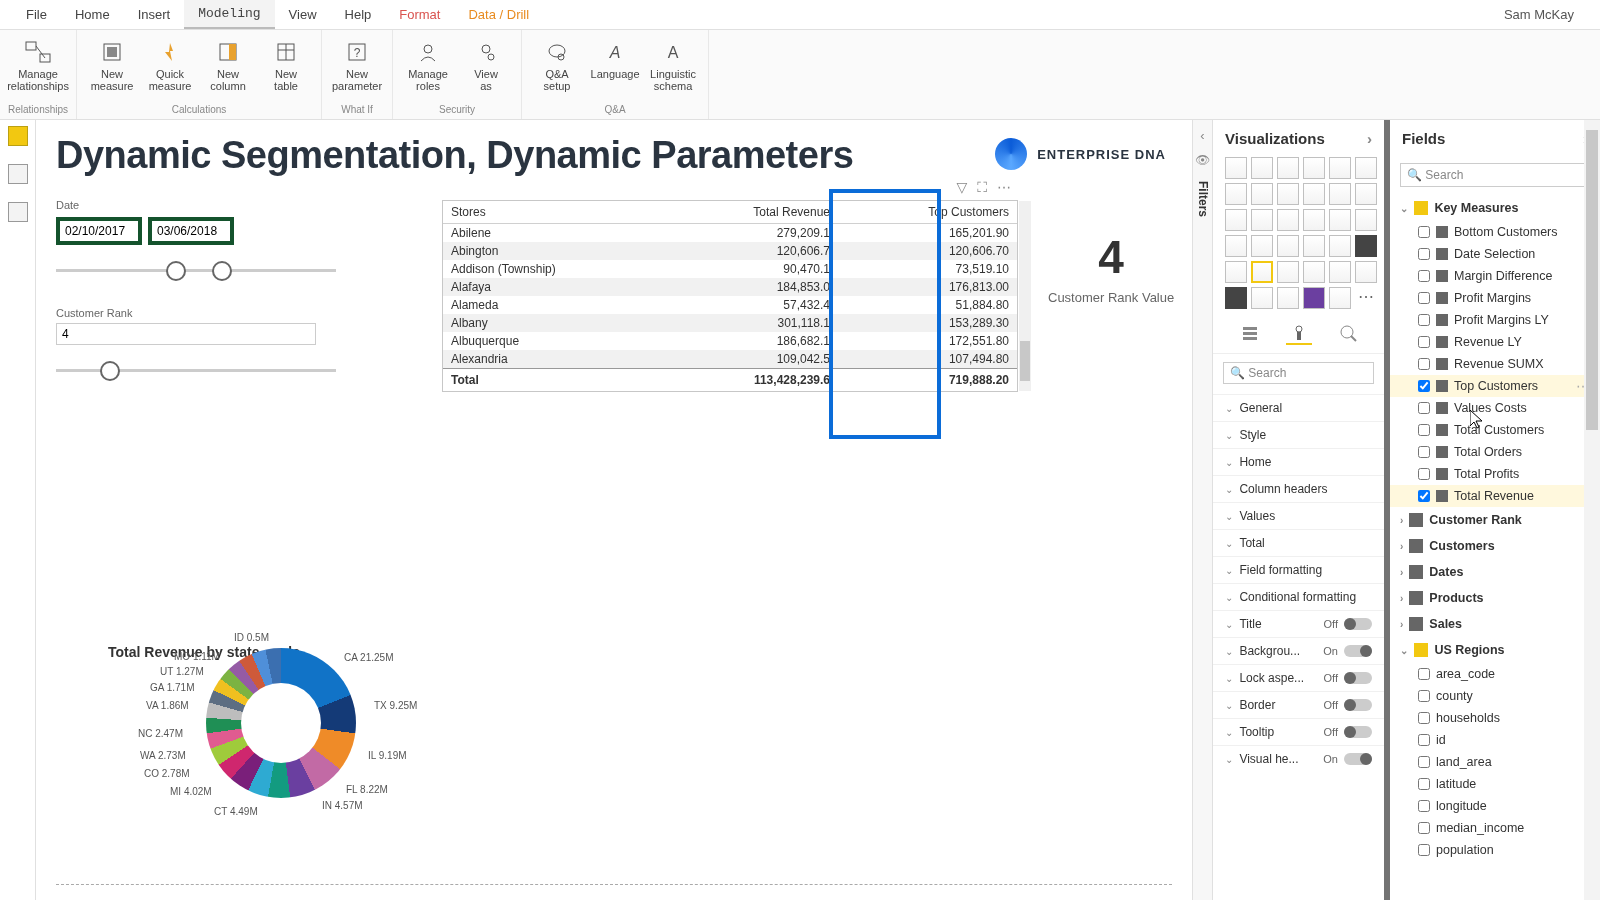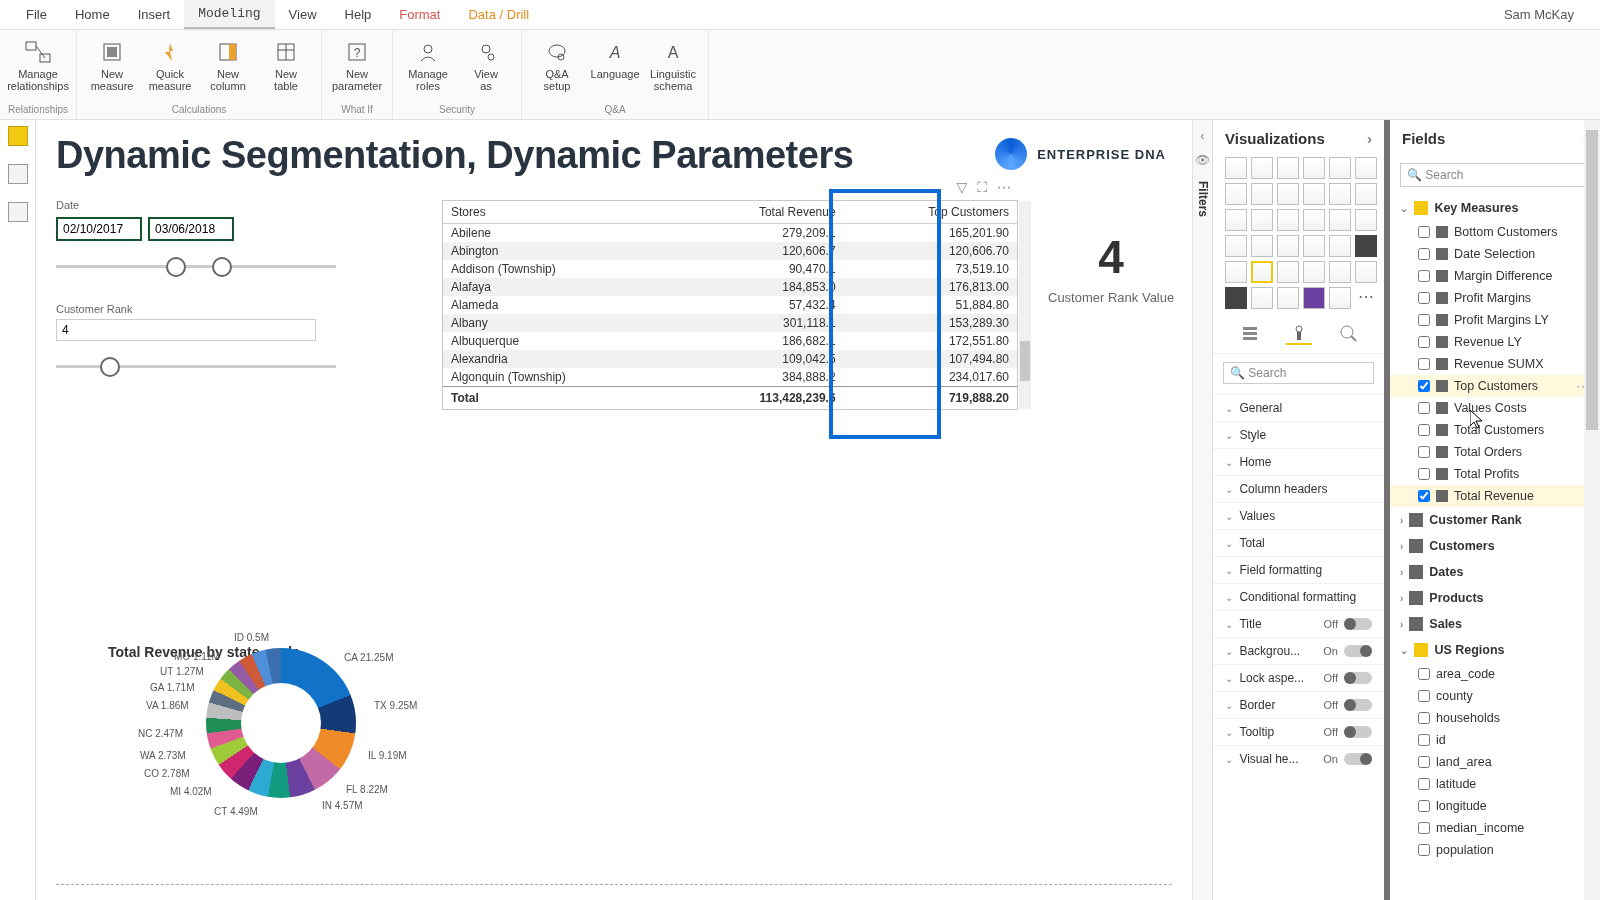--- a/index.html
+++ b/index.html
@@ -26,21 +26,21 @@
 .main { display:flex; height:calc(900px - 120px); }
 .leftrail { width:36px; border-right:1px solid #e0e0e0; background:#fff; display:flex; flex-direction:column; align-items:center; padding-top:6px; gap:18px; }
 .leftrail .lri { width:20px; height:20px; border:1px solid #999; background:#f3f3f3; cursor:pointer;}
 .canvas { flex:1; position:relative; padding:14px 20px; overflow:hidden; background:#fff; }
 .canvas h1 { font-size:38px; font-weight:700; color:#2a3440; letter-spacing:-.5px; }
 .logo { position:absolute; right:26px; top:18px; display:flex; align-items:center; gap:10px; font-weight:700; color:#2a3440; letter-spacing:1px;}
 .logo .dna { width:32px; height:32px; background:conic-gradient(#0b5cd8,#5aa8ff,#0b5cd8); border-radius:50%; }
 
 .datelabel { font-size:11px; color:#666; margin-top:22px;}
 .datebox { display:flex; gap:6px; margin-top:6px;}
-.datebox input { width:86px; font-size:12px; padding:3px 5px; border:2px solid #14532d;}
+.datebox input { width:86px; font-size:12px; padding:3px 5px; border:4px solid #14532d;}
 .slider { position:relative; width:280px; height:24px; margin-top:14px;}
 .slider .track { position:absolute; top:10px; left:0; right:0; height:3px; background:#ccc;}
 .slider .thumb { position:absolute; top:2px; width:20px; height:20px; border-radius:50%; background:#fff; border:2px solid #666;}
 
 .ranklabel { font-size:11px; color:#666; margin-top:24px;}
 .rankbox input { width:260px; font-size:12px; padding:3px 5px; border:1px solid #ccc; margin-top:4px;}
 
 
 .tablewrap { position:absolute; left:406px; top:80px; width:576px; border:1px solid #c7c7c7; background:#fff; }
 .tablewrap .ticons { position:absolute; right:6px; top:-22px; display:flex; gap:10px; color:#888; font-size:14px;}
@@ -341,25 +341,20 @@
             <tr>
               <td>Albuquerque</td>
               <td class="num">186,682.1</td>
               <td class="num">172,551.80</td>
             </tr>
             <tr>
               <td>Alexandria</td>
               <td class="num">109,042.5</td>
               <td class="num">107,494.80</td>
             </tr>
-            <tr>
-              <td>Algonquin (Township)</td>
-              <td class="num">384,888.2</td>
-              <td class="num">234,017.60</td>
-            </tr>
           </tbody>
         <tfoot>
             <tr>
           <td>Total</td>
           <td class="num">113,428,239.6</td>
           <td class="num">719,888.20</td>
         </tr>
           </tfoot>
       </table>
       <div class="hlcol"></div>

